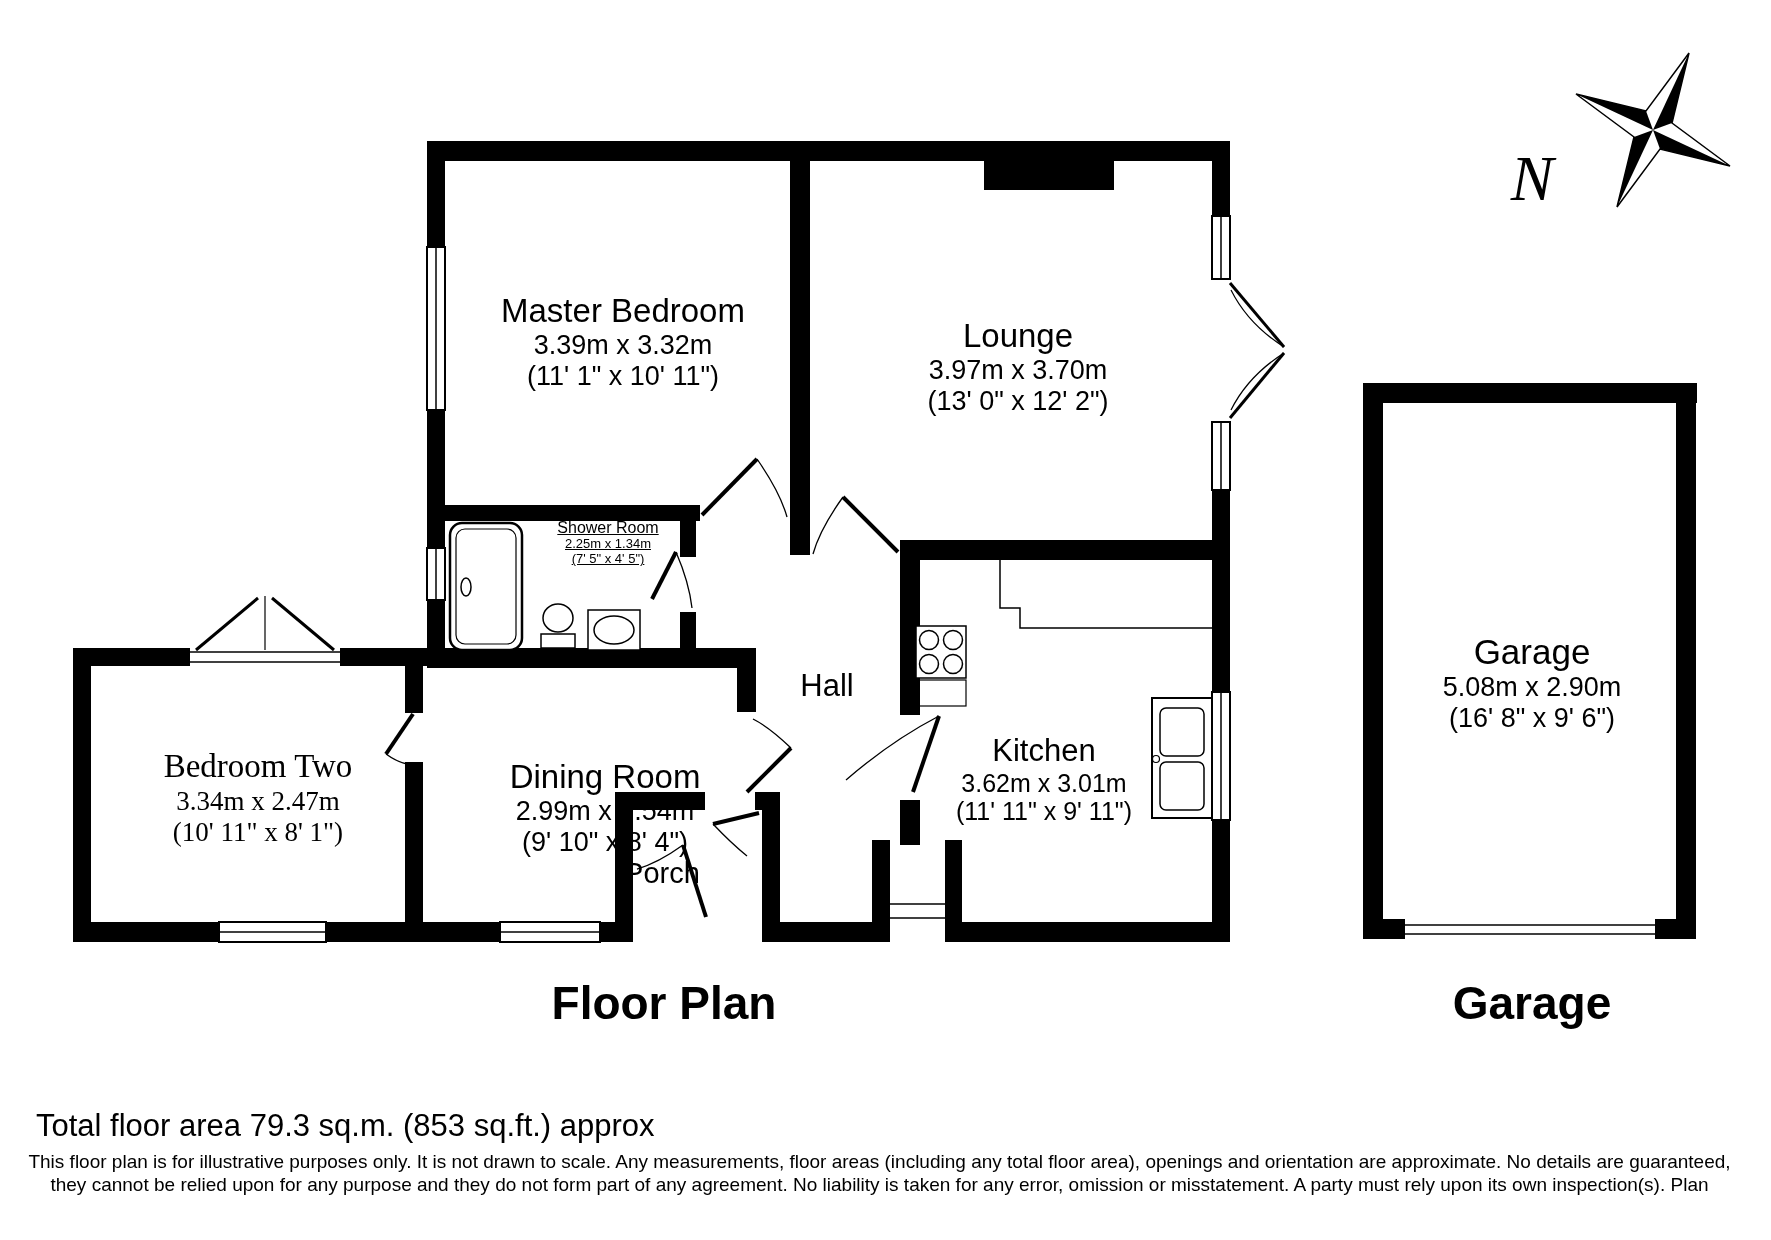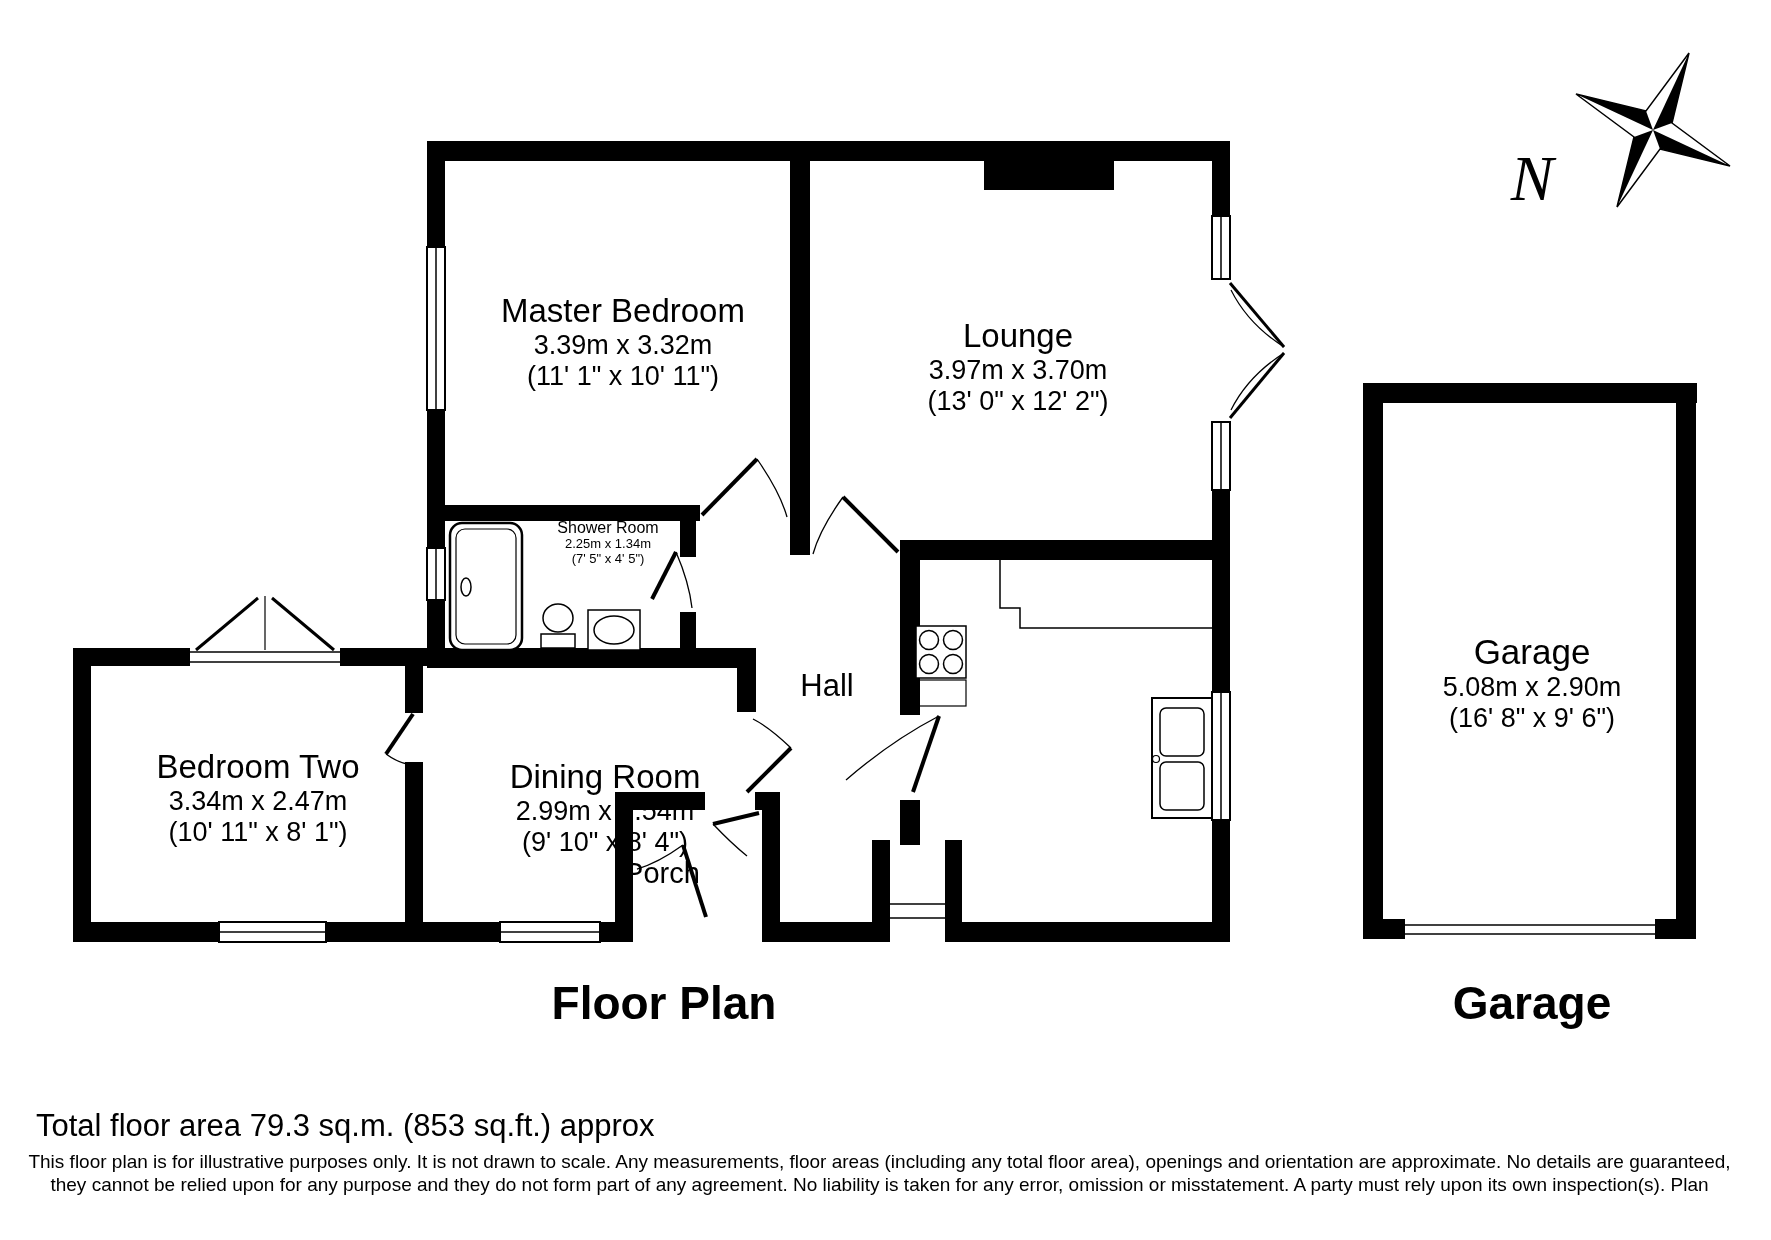--- a/index.html
+++ b/index.html
@@ -208,42 +208,47 @@
     <div class="rdims">3.39m x 3.32m</div>
     <div class="rdims">(11' 1" x 10' 11")</div>
   </div>
 
   <div class="room-label" style="left:1018px;top:317px;">
     <div class="rname">Lounge</div>
     <div class="rdims">3.97m x 3.70m</div>
     <div class="rdims">(13' 0" x 12' 2")</div>
   </div>
 
-  <div class="room-label" style="left:608px;top:519px;">
+  <div class="room-label" style="left:608px;top:519px;text-decoration:underline;">
     <div class="rname-sm" style="font-weight:normal;">Shower Room</div>
     <div class="rdims-sm">2.25m x 1.34m</div>
     <div class="rdims-sm">(7' 5" x 4' 5")</div>
   </div>
 
   <div class="room-label" style="left:827px;top:660px;margin-top:8px;">
     <div class="single">Hall</div>
   </div>
 
-  <div class="room-label" style="left:258px;top:748px;">
+  <div class="room-label" style="left:258px;top:748px;font-family:Liberation Serif, serif;">
     <div class="rname">Bedroom Two</div>
     <div class="rdims">3.34m x 2.47m</div>
     <div class="rdims">(10' 11" x 8' 1")</div>
   </div>
 
   <div class="room-label" style="left:605px;top:758px;">
     <div class="rname">Dining Room</div>
     <div class="rdims">2.99m x 2.54m</div>
     <div class="rdims">(9' 10" x 8' 4")</div>
   </div>
 
+  <div class="room-label" style="left:1044px;top:733px;">
+    <div style="font-size:31px;">Kitchen</div>
+    <div style="font-size:25px;">3.62m x 3.01m</div>
+    <div style="font-size:25px;">(11' 11" x 9' 11")</div>
+  </div>
 
   <div class="room-label" style="left:662px;top:857px;">
     <div style="font-size:29px;">Porch</div>
   </div>
 
   <div class="room-label" style="left:1532px;top:632px;">
     <div style="font-size:35px;">Garage</div>
     <div class="rdims">5.08m x 2.90m</div>
     <div class="rdims">(16' 8" x 9' 6")</div>
   </div>

